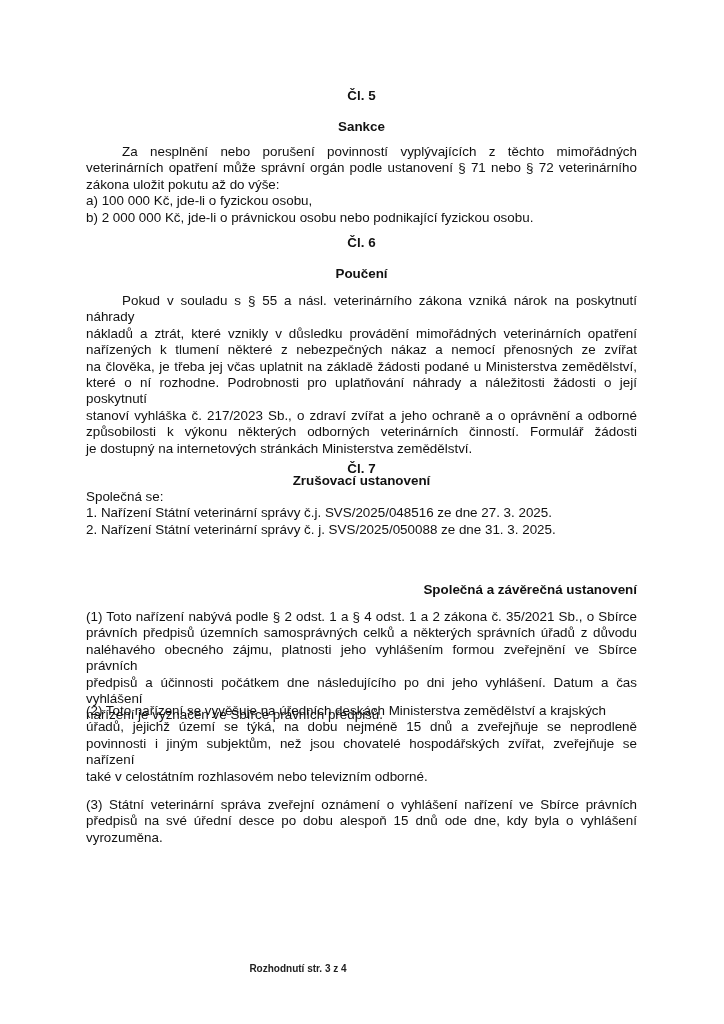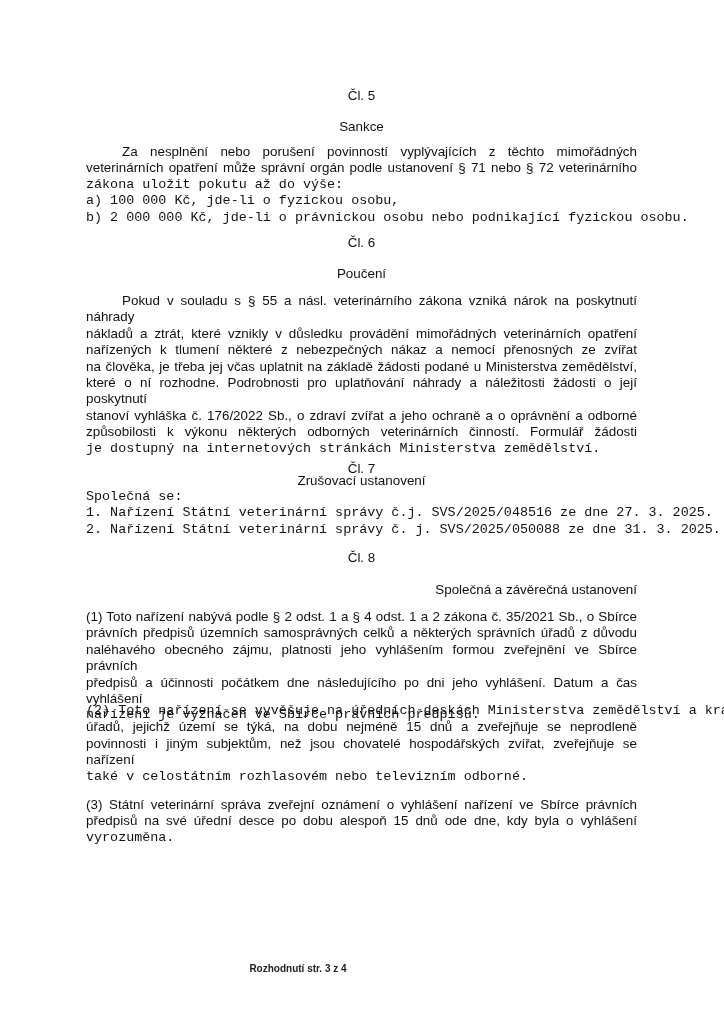--- a/index.html
+++ b/index.html
@@ -1,21 +1,21 @@
 <!DOCTYPE html>
 <html><head>
 <meta charset="utf-8">
 <style>
   html, body { margin: 0; padding: 0; background: #ffffff; }
   body { width: 724px; height: 1024px; position: relative; overflow: hidden;
          font-family: "Liberation Sans", sans-serif; color: #111; }
   .page { position: absolute; left: 0; top: 0; width: 724px; height: 1024px; background: #fff; }
   .block { position: absolute; left: 86px; width: 551px; font-size: 13.4px; line-height: 16.4px; }
-  .center { text-align: center; font-weight: normal; }
-  .line { display: block; white-space: nowrap; font-family: Liberation Mono, monospace; }
+  .center { text-align: center; font-weight: bold; }
+  .line { display: block; white-space: nowrap; }
   .jline { display: block; text-align: justify; text-align-last: justify; white-space: normal; }
   .indent { text-indent: 36px; }
   .footer { position: absolute; left: 0; width: 596px; top: 963px; text-align: center;
             font-size: 10px; font-weight: bold; color: #222; }
 </style>
 </head>
 <body>
 
 <div class="page">
 
@@ -30,34 +30,33 @@
   </div>
 
   <div class="block center" style="top:235px;">Čl. 6</div>
   <div class="block center" style="top:266px;">Poučení</div>
   <div class="block" style="top:293px;">
     <span class="jline indent">Pokud v souladu s § 55 a násl. veterinárního zákona vzniká nárok na poskytnutí náhrady</span>
     <span class="jline">nákladů a ztrát, které vznikly v důsledku provádění mimořádných veterinárních opatření</span>
     <span class="jline">nařízených k tlumení některé z nebezpečných nákaz a nemocí přenosných ze zvířat</span>
     <span class="jline">na člověka, je třeba jej včas uplatnit na základě žádosti podané u Ministerstva zemědělství,</span>
     <span class="jline">které o ní rozhodne. Podrobnosti pro uplatňování náhrady a náležitosti žádosti o její poskytnutí</span>
-    <span class="jline">stanoví vyhláška č. 176/2022 Sb., o zdraví zvířat a jeho ochraně a o oprávnění a odborné</span>
+    <span class="jline">stanoví vyhláška č. 217/2023 Sb., o zdraví zvířat a jeho ochraně a o oprávnění a odborné</span>
     <span class="jline">způsobilosti k výkonu některých odborných veterinárních činností. Formulář žádosti</span>
     <span class="line">je dostupný na internetových stránkách Ministerstva zemědělství.</span>
   </div>
 
   <div class="block center" style="top:442px;margin-top:19px;">Čl. 7</div>
   <div class="block center" style="top:473px;">Zrušovací ustanovení</div>
   <div class="block" style="top:489px;">
     <span class="line">Společná se:</span>
     <span class="line">1. Nařízení Státní veterinární správy č.j. SVS/2025/048516 ze dne 27. 3. 2025.</span>
     <span class="line">2. Nařízení Státní veterinární správy č. j. SVS/2025/050088 ze dne 31. 3. 2025.</span>
   </div>
 
-  <div class="block center" style="top:550px;">Čl. 8</div>
   <div class="block center" style="top:582px;text-align:right;">Společná a závěrečná ustanovení</div>
 
   <div class="block" style="top:609px;">
     <span class="jline">(1) Toto nařízení nabývá podle § 2 odst. 1 a § 4 odst. 1 a 2 zákona č. 35/2021 Sb., o Sbírce</span>
     <span class="jline">právních předpisů územních samosprávných celků a některých správních úřadů z důvodu</span>
     <span class="jline">naléhavého obecného zájmu, platnosti jeho vyhlášením formou zveřejnění ve Sbírce právních</span>
     <span class="jline">předpisů a účinnosti počátkem dne následujícího po dni jeho vyhlášení. Datum a čas vyhlášení</span>
     <span class="line">nařízení je vyznačen ve Sbírce právních předpisů.</span>
   </div>
 

